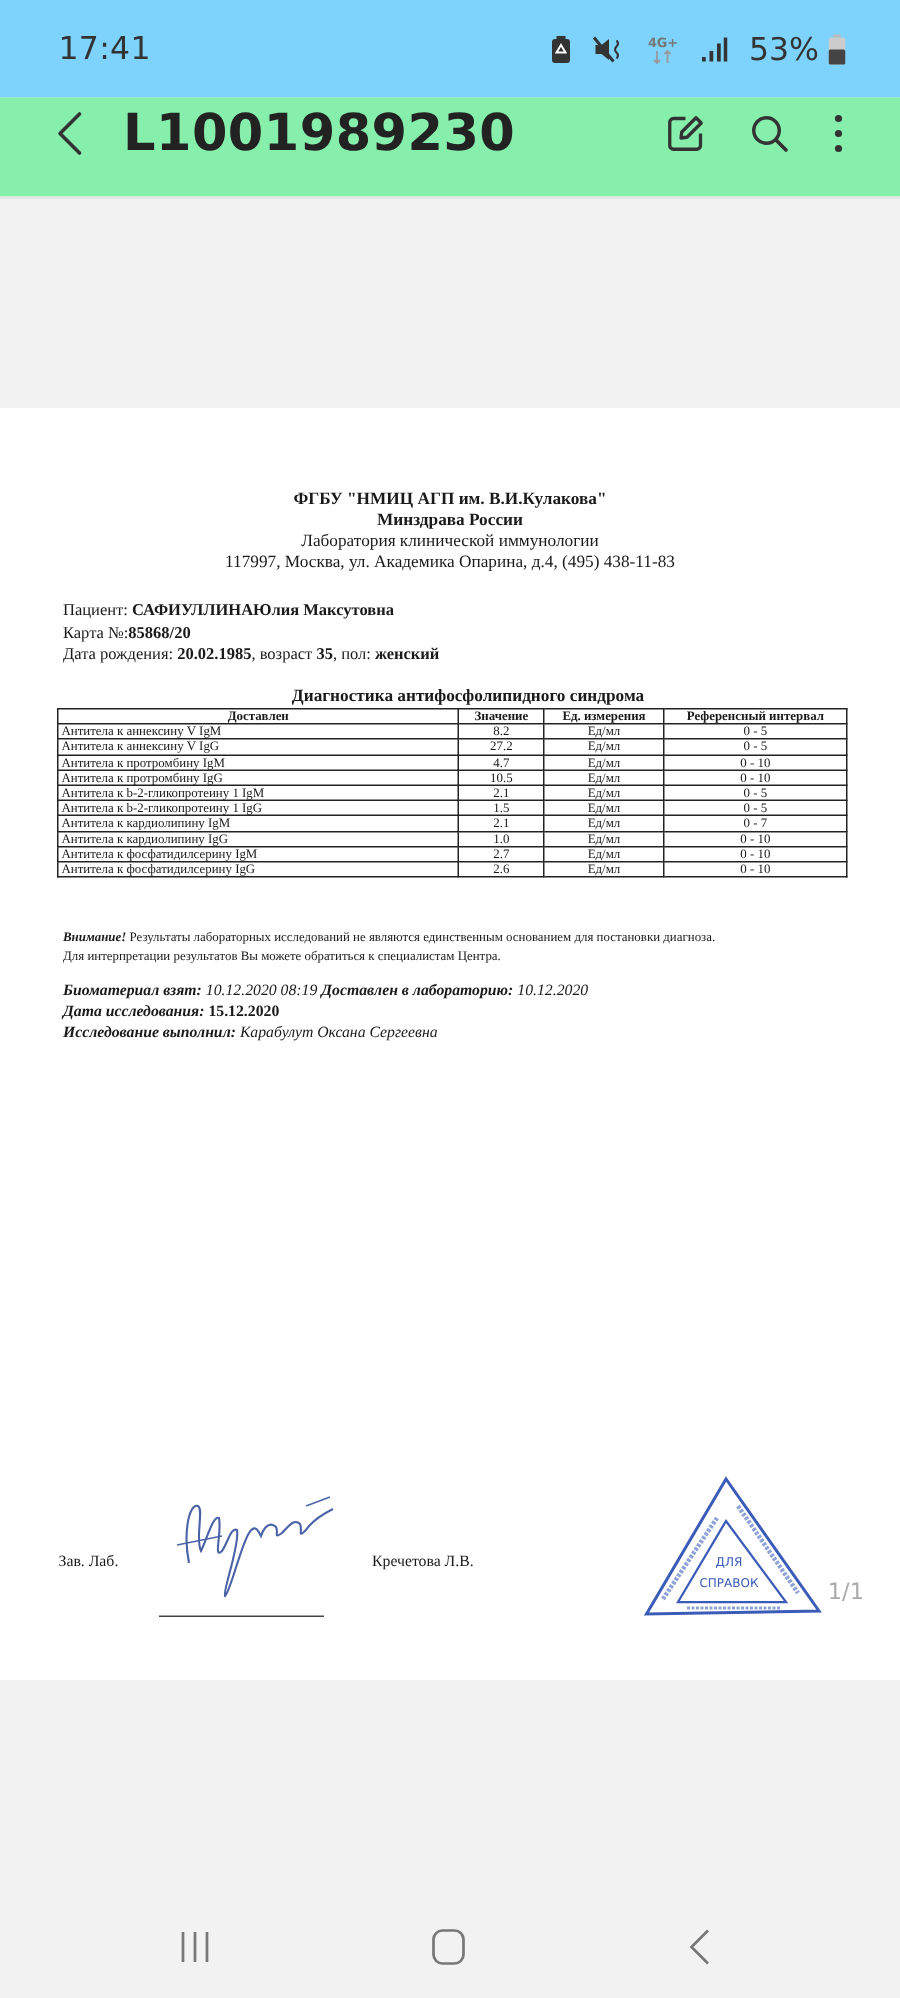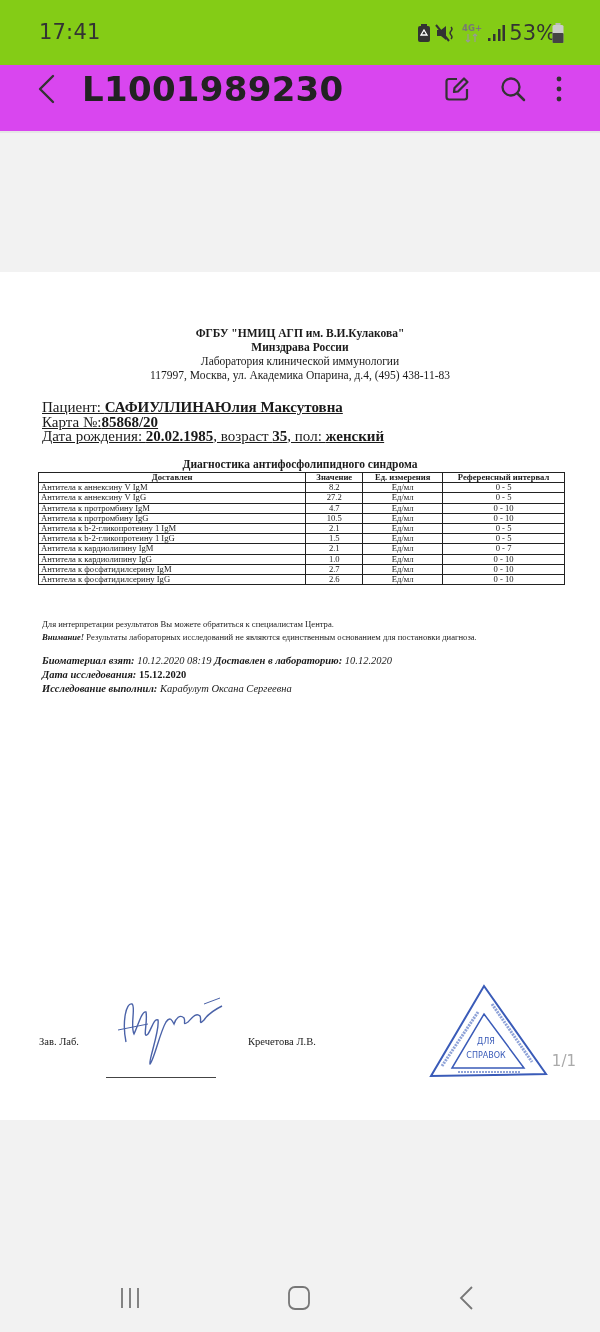--- a/index.html
+++ b/index.html
@@ -1,47 +1,47 @@
 <!DOCTYPE html>
 <html><head>
 <meta charset="utf-8">
 <style>
   * { margin: 0; padding: 0; box-sizing: border-box; }
   html, body { width: 600px; height: 1332px; overflow: hidden; background: #f2f2f2; }
   body { position: relative; font-family: "Liberation Sans", sans-serif; color: #222; }
 
   
-  .status-bar { position: absolute; left: 0; top: 0; width: 600px; height: 65px; background: #84cc16; }
+  .status-bar { position: absolute; left: 0; top: 0; width: 600px; height: 65px; background: #7dd3fc; }
   .status-time { position: absolute; left: 39px; top: 20px; font-size: 21px; color: #333; font-family: "DejaVu Sans", sans-serif; letter-spacing: 0.2px; }
-  .status-icons { position: absolute; right: 36px; top: 20px; height: 26px; display: flex; align-items: center; gap: 4px; color: #444; }
+  .status-icons { position: absolute; right: 36px; top: 20px; height: 26px; display: flex; align-items: center; gap: 14px; color: #444; }
   .status-icons svg { display: block; }
   .battery-pct { font-size: 21px; font-family: "DejaVu Sans", sans-serif; color: #333; }
 
   
-  .app-bar { position: absolute; left: 0; top: 65px; width: 600px; height: 66px; background: #d946ef; }
+  .app-bar { position: absolute; left: 0; top: 65px; width: 600px; height: 66px; background: #86efac; }
   .back-btn { position: absolute; left: 32px; top: 8px; width: 30px; height: 36px; display: flex; align-items: center; justify-content: center; cursor: pointer; }
   .doc-title { position: absolute; left: 82px; top: 4px; font-size: 34px; font-weight: bold; color: #222; font-family: "DejaVu Sans", sans-serif; letter-spacing: 0.3px; }
   .app-actions { position: absolute; right: 36px; top: 8px; height: 36px; display: flex; align-items: center; gap: 26px; }
   .app-actions .act { width: 30px; height: 36px; display: flex; align-items: center; justify-content: center; cursor: pointer; }
   .divider { position: absolute; left: 0; top: 131px; width: 600px; height: 2px; background: #e6e6e6; }
 
   
   .viewer-top { position: absolute; left: 0; top: 133px; width: 600px; height: 139px; background: #f2f2f2; }
   .page { position: absolute; left: 0; top: 272px; width: 600px; height: 848px; background: #ffffff; }
   .viewer-bottom { position: absolute; left: 0; top: 1120px; width: 600px; height: 212px; background: #f2f2f2; }
 
   .doc { position: absolute; left: 0; top: 0; width: 600px; font-family: "Liberation Serif", serif; color: #1a1a1a; }
   .org { position: absolute; left: 0; top: 54px; width: 600px; text-align: center; font-size: 11.5px; line-height: 14px; }
   .org .b { font-weight: bold; }
 
-  .patient { position: absolute; left: 42px; top: 128px; font-size: 15px; line-height: 14.5px; text-decoration: underline; }
+  .patient { position: absolute; left: 42px; top: 128px; font-size: 11px; line-height: 14.5px; }
   .patient b { font-weight: bold; }
 
   .tbl-title { position: absolute; left: 0; top: 186px; width: 600px; text-align: center; font-weight: bold; font-size: 11.5px; padding-left: 0; }
-  .tbl-title span { position: relative; left: 0; }
+  .tbl-title span { position: relative; left: 12px; }
 
   table.results { position: absolute; left: 38px; top: 200px; width: 527px; border-collapse: collapse; font-size: 8.6px; line-height: 9px; }
   table.results th, table.results td { border: 1px solid #222; height: 10.2px; padding: 0 2px; white-space: nowrap; }
   table.results th { font-weight: bold; text-align: center; }
   table.results td.c { text-align: center; }
   table.results col.c1 { width: 268px; }
   table.results col.c2 { width: 57px; }
   table.results col.c3 { width: 80px; }
   table.results col.c4 { width: 122px; }
 
@@ -241,22 +241,22 @@
         <tr>
             <td>Антитела к фосфатидилсерину IgG</td>
             <td class="c">2.6</td>
             <td class="c">Ед/мл</td>
             <td class="c">0 - 10</td>
           </tr>
       </tbody>
     </table>
 
     <div class="notice">
+      <div><i><b>Внимание!</b></i><span> Результаты лабораторных исследований не являются единственным основанием для постановки диагноза.</span></div>
       <div>Для интерпретации результатов Вы можете обратиться к специалистам Центра.</div>
-      <div><i><b>Внимание!</b></i><span> Результаты лабораторных исследований не являются единственным основанием для постановки диагноза.</span></div>
     </div>
 
     <div class="meta">
       <div><span class="lbl">Биоматериал  взят:</span><span class="val"> 10.12.2020 08:19 </span><span class="lbl">Доставлен в лабораторию:</span><span class="val">  10.12.2020</span></div>
       <div><span class="lbl">Дата исследования:</span><span class="valb">  15.12.2020</span></div>
       <div><span class="lbl">Исследование выполнил:</span><span class="val"> Карабулут  Оксана  Сергеевна</span></div>
     </div>
 
     <div class="sign" style="left:39px">Зав. Лаб.</div>
     <div class="signature">

